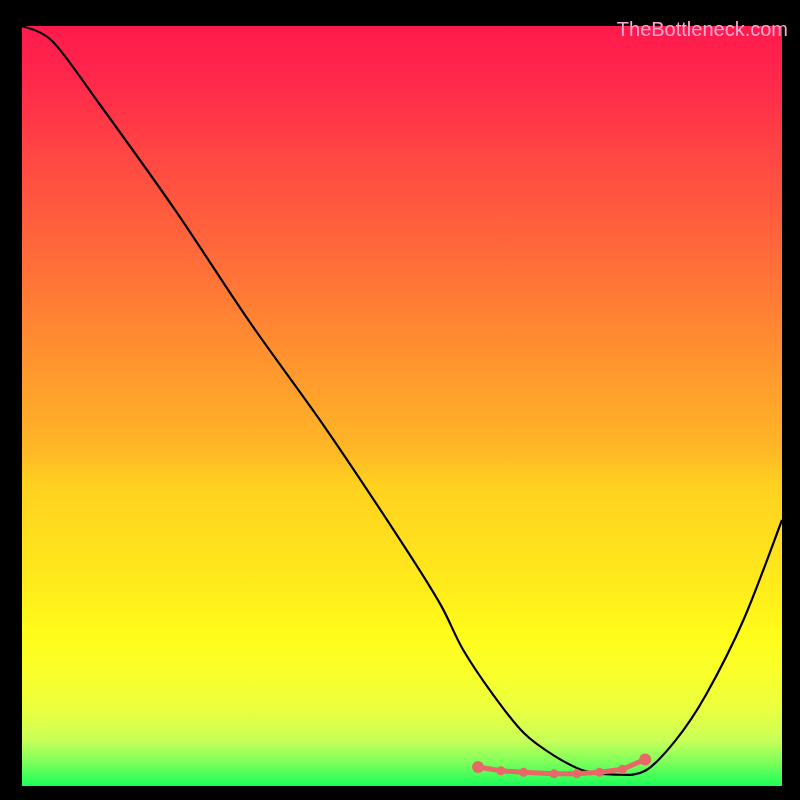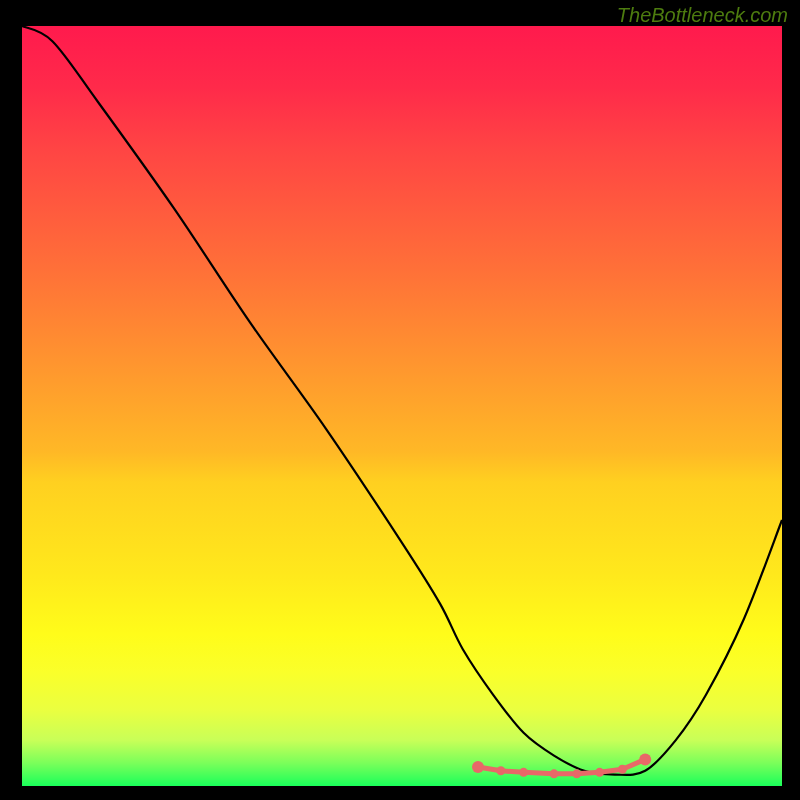--- a/index.html
+++ b/index.html
@@ -6,27 +6,26 @@
     margin: 0;
     padding: 0;
     width: 800px;
     height: 800px;
     background: #000;
     position: relative;
     font-family: Arial, sans-serif;
   }
   .watermark {
     position: absolute;
-    top: 4px;
+    top: 18px;
     right: 12px;
-    color: #4d7c0f;
+    color: #f9a8d4;
     font-size: 20px;
     font-weight: 500;
     z-index: 10;
-    font-style: italic;
   }
   .plot-area {
     position: absolute;
     left: 22px;
     top: 26px;
     width: 760px;
     height: 760px;
   }
   .gradient-bg {
     position: absolute;

